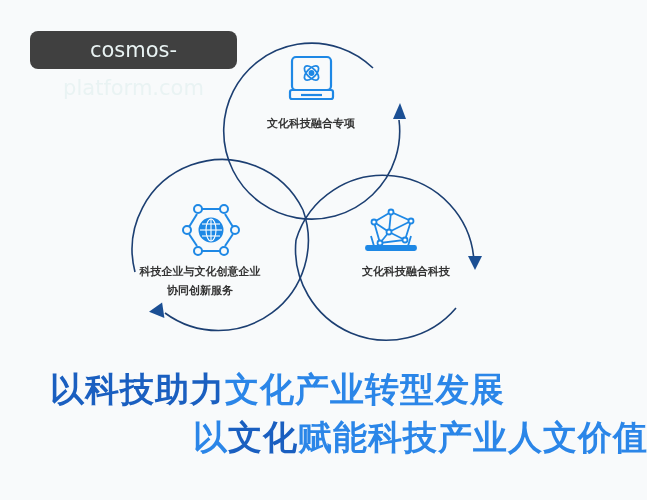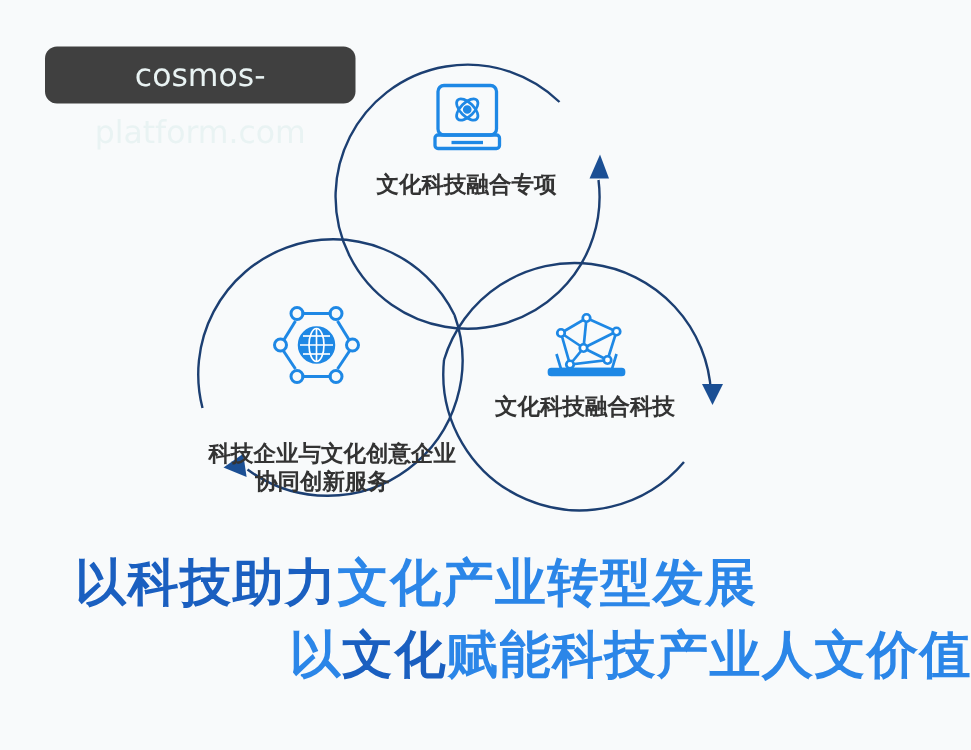--- a/index.html
+++ b/index.html
@@ -13,26 +13,26 @@
     .watermark {
       position: absolute; left: 30px; top: 31px;
       width: 207px; height: 38px;
       background: #404040; border-radius: 8px;
       color: #e9f3f3; font-family: "DejaVu Sans", sans-serif;
       font-size: 21px; line-height: 38px; text-align: center;
       letter-spacing: 0px;
       z-index: 5;
     }
     .label {
-      position: absolute; color: #333; font-size: 15px; line-height: 19px;
+      position: absolute; color: #333; font-size: 11px; line-height: 19px;
       text-align: center; white-space: nowrap; font-weight: bold;
     }
     .label span { display: block; }
     .label-top { left: 251px; top: 114px; width: 120px; }
-    .label-left { left: 139px; top: 262px; width: 152px; margin-top: 31px; }
+    .label-left { left: 124px; top: 262px; width: 152px; }
     .label-right { left: 330px; top: 262px; width: 120px; text-align: right; }
     .slogan {
       position: absolute; font-size: 34px; font-weight: bold; white-space: nowrap;
       letter-spacing: 1px; line-height: 34px;
     }
     .slogan-1 { left: 50px; top: 372px; }
     .slogan-2 { left: 193px; top: 420px; }
     .s-strong { color: #1a5fc0; }
     .s-light { color: #2b86e8; }
   </style>

